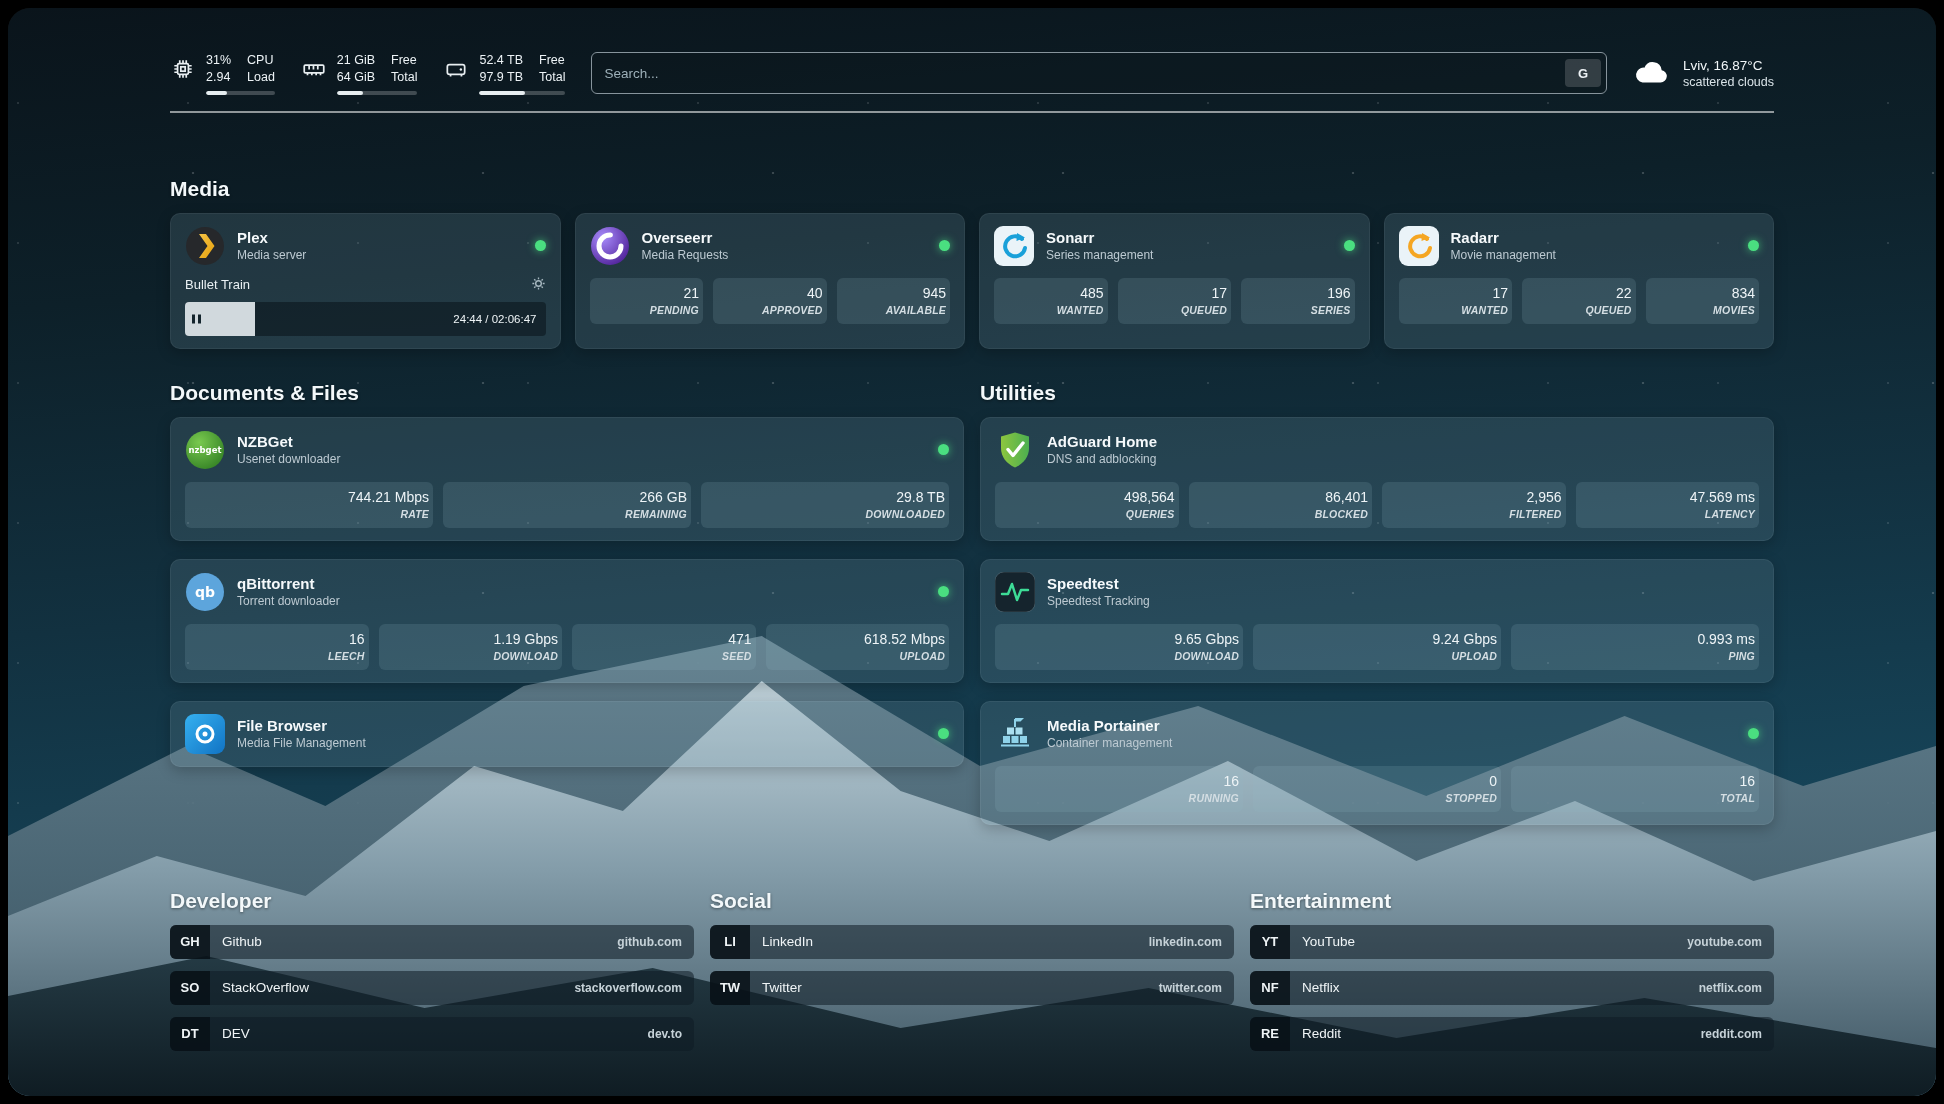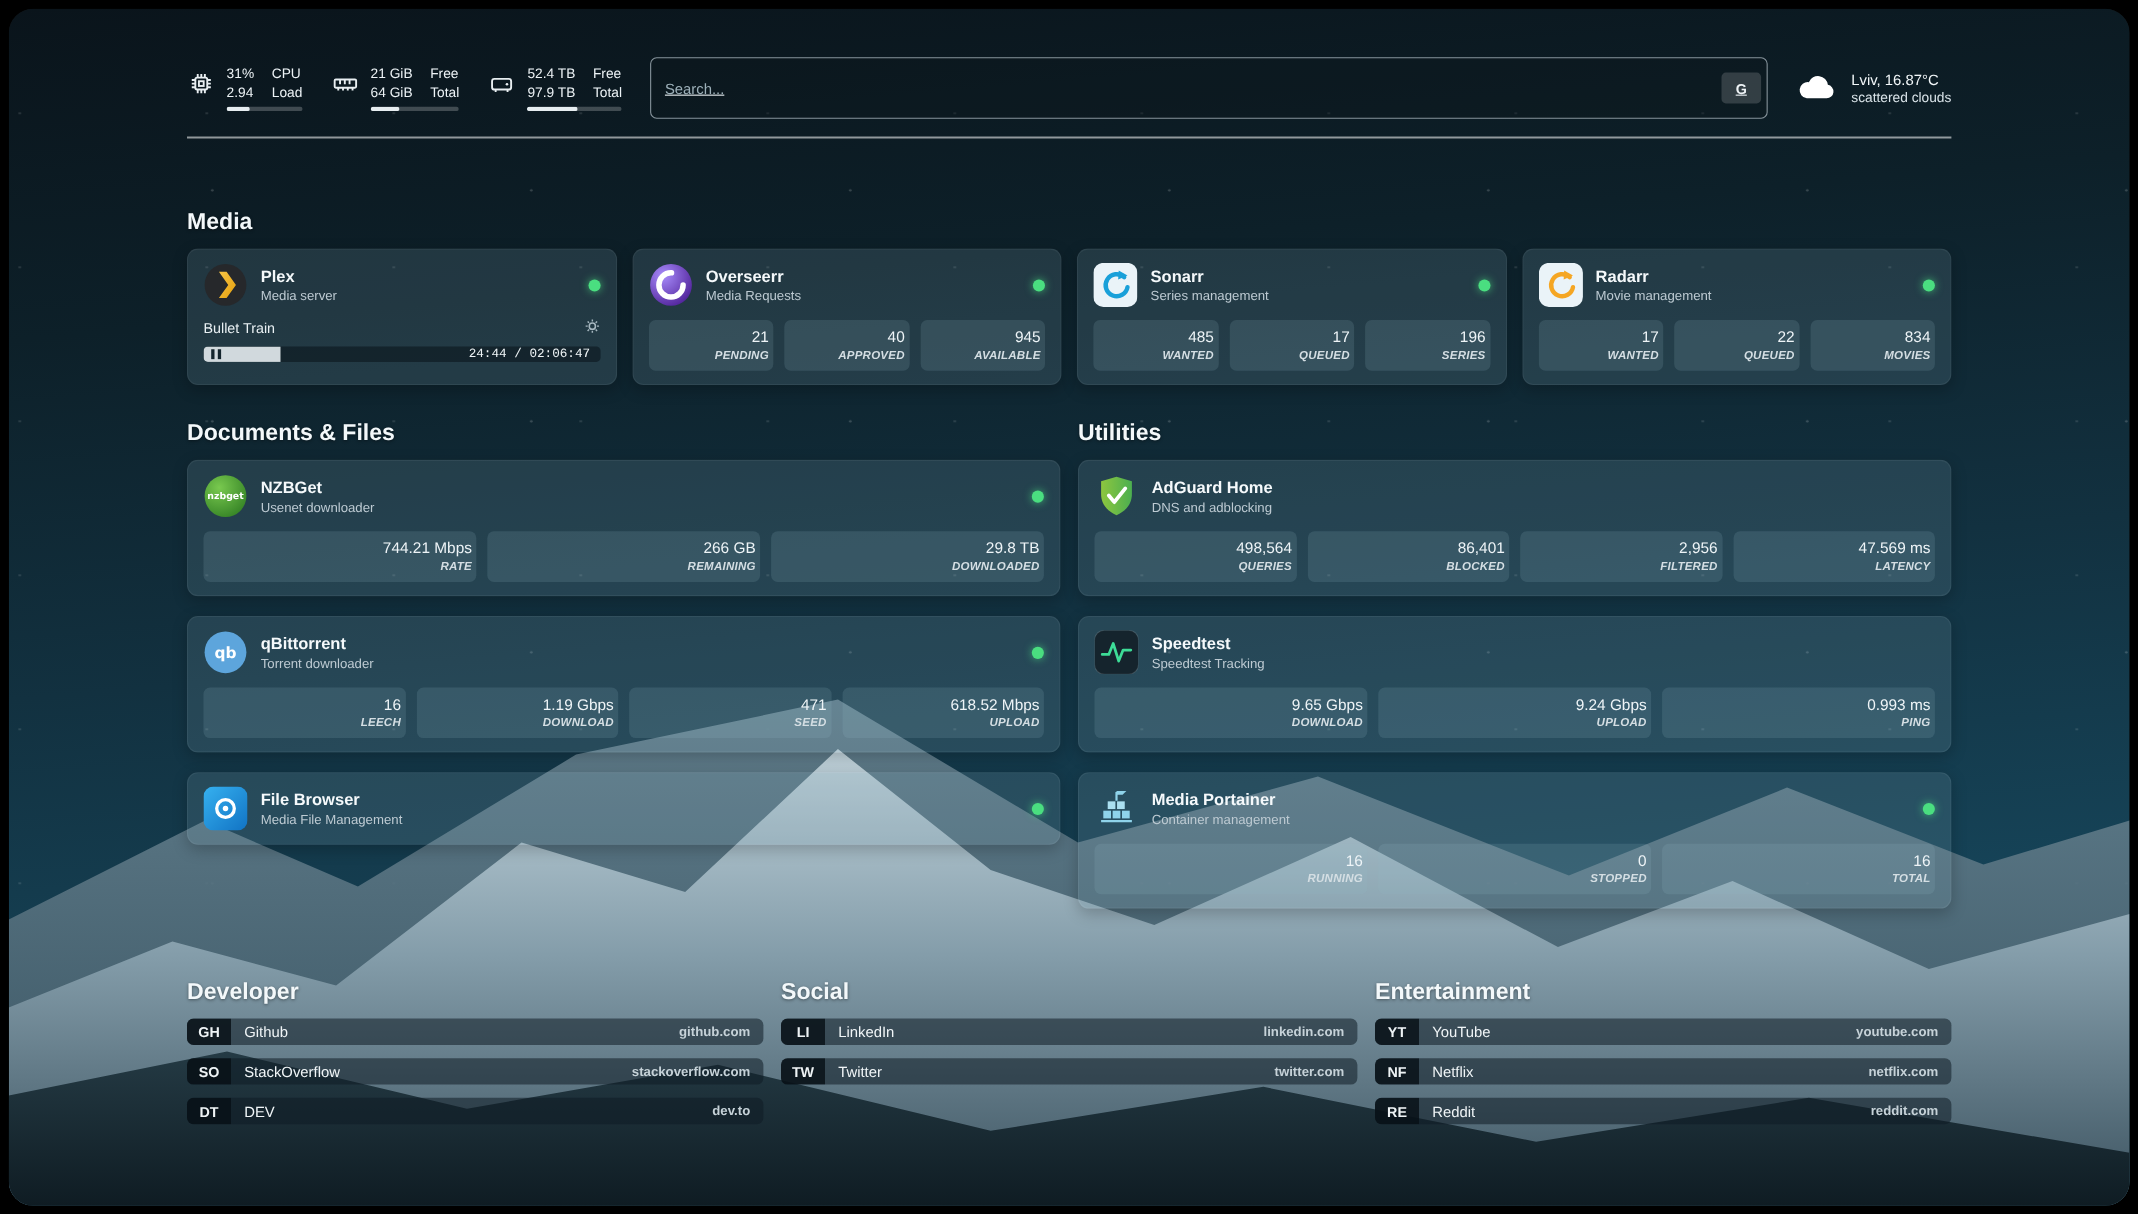--- a/index.html
+++ b/index.html
@@ -28,21 +28,21 @@
   .bookmarks h2 { margin-bottom:12px; }
 
   
   .sys-group { display:flex; align-items:flex-start; gap:10px; }
   .sys-icon svg { width:26px; height:26px; margin-top:4px; }
   .sys-row { display:flex; gap:16px; }
   .sys-col { font-size:12.5px; line-height:1.35; color:#edf3f6; white-space:nowrap; }
   .sys-bar { height:4px; border-radius:2px; background:rgba(255,255,255,0.22); margin-top:5px; overflow:hidden; }
   .sys-bar i { display:block; height:100%; background:#e6edf0; border-radius:2px; }
 
-  .searchwrap { flex:1; display:flex; align-items:center; height:56px; border:1px solid #87949c; border-radius:6px; background:rgba(12,24,30,0.38); padding:0 5px 0 12px;text-decoration:underline; }
+  .searchwrap { flex:1; display:flex; align-items:center; height:42px; border:1px solid #87949c; border-radius:6px; background:rgba(12,24,30,0.38); padding:0 5px 0 12px; }
   .searchwrap input { flex:1; background:transparent; border:none; outline:none; color:#e3ebef; font-size:13.5px; font-family:inherit; }
   .searchwrap input::placeholder { color:#9db0b9; }
   .gbtn { width:36px; height:28px; border:none; border-radius:4px; background:rgba(255,255,255,0.16); color:#eef3f6; font-weight:700; font-size:13px; cursor:pointer; }
 
   .weather { display:flex; align-items:center; gap:12px; }
   .weather svg { width:38px; height:30px; }
   .w-loc { font-size:13.5px; color:#f2f7f9; }
   .w-cond { font-size:12.5px; color:#d9e3e8; margin-top:2px; }
 
   
@@ -53,28 +53,28 @@
   .name { font-size:15px; font-weight:700; color:#f5f9fb; }
   .desc { font-size:12px; color:#bdcad2; margin-top:2px; }
   .dot { width:11px; height:11px; border-radius:50%; background:var(--status-green,#4ade80); margin-left:auto; box-shadow:0 0 8px rgba(74,222,128,.75); flex:0 0 11px; }
   .stats { display:flex; gap:10px; margin-top:12px; }
   .stat { flex:1; background:rgba(150,185,200,0.16); border-radius:6px; padding:7px 4px 8px; text-align:right; }
   .stat .v { font-size:14px; color:#eef4f7; }
   .stat .l { font-size:10.5px; font-weight:700; color:#d4dee3; margin-top:3px; letter-spacing:.2px;font-style:italic; }
 
   
   .plex-track { margin-top:10px; display:flex; align-items:center; justify-content:space-between; font-size:13px; color:#e9f0f3; }
-  .plex-bar { margin-top:8px; position:relative; height:14px; border-radius:4px; background:rgba(10,22,28,0.6); overflow:hidden;font-family:Liberation Mono, monospace; }
+  .plex-bar { margin-top:8px; position:relative; height:34px; border-radius:4px; background:rgba(10,22,28,0.6); overflow:hidden; }
   .plex-fill { position:absolute; left:0; top:0; bottom:0; background:rgba(236,243,246,0.88); }
   .pause { position:absolute; left:7px; top:50%; transform:translateY(-50%); display:flex; gap:3px; cursor:pointer; }
   .pause i { width:3px; height:9px; background:#14252d; display:block; }
   .plex-time { position:absolute; right:9px; top:50%; transform:translateY(-50%); font-size:11.5px; color:#eef4f6; }
 
   
-  .bm-row { display:flex; align-items:center; height:24px; background:rgba(14,28,36,0.55); border-radius:6px; margin-bottom:12px; overflow:hidden; cursor:pointer; }
+  .bm-row { display:flex; align-items:center; height:34px; background:rgba(14,28,36,0.55); border-radius:6px; margin-bottom:12px; overflow:hidden; cursor:pointer; }
   .bm-abbr { width:40px; align-self:stretch; background:rgba(7,16,22,0.82); color:#eef3f5; font-weight:700; font-size:13px; display:flex; align-items:center; justify-content:center; }
   .bm-name { margin-left:12px; font-size:13.5px; color:#f0f5f7; }
   .bm-url { margin-left:auto; margin-right:12px; font-size:12px; color:#c6d2d8;font-weight:bold; }
 </style>
 </head>
 <body>
 
 <div class="frame">
   <div class="bg">
     <svg class="mts" viewBox="0 0 1944 500" preserveAspectRatio="none">

